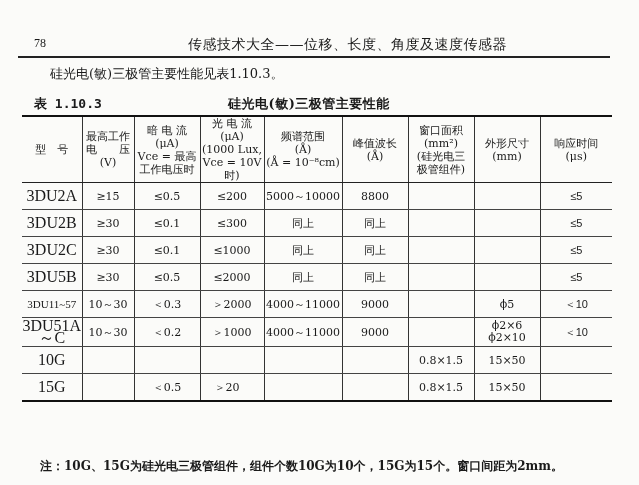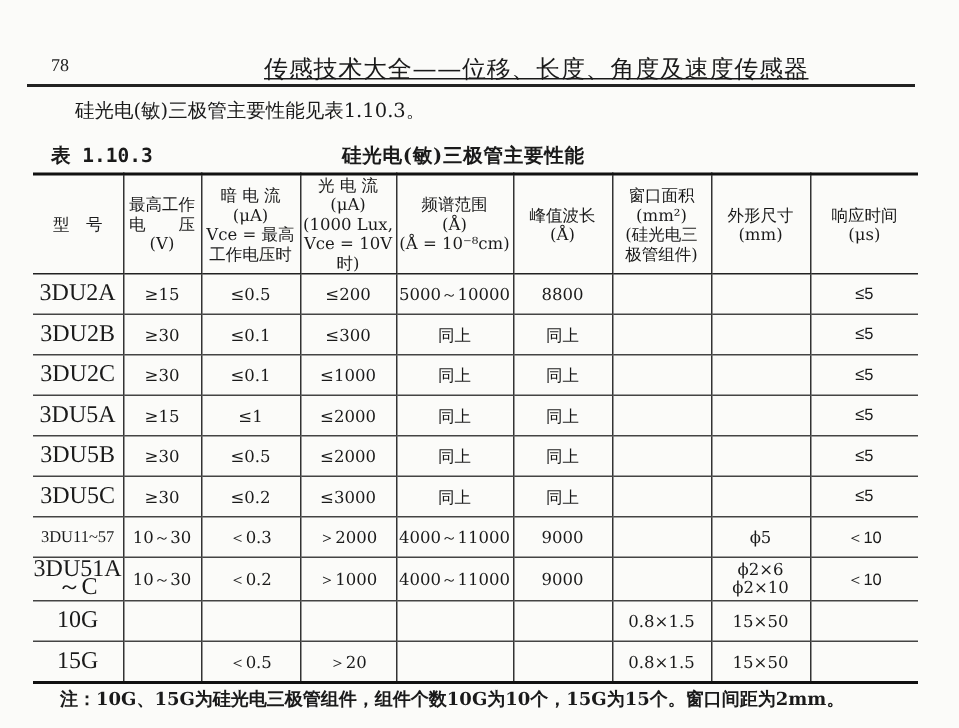--- a/index.html
+++ b/index.html
@@ -5,21 +5,21 @@
   html, body { margin: 0; padding: 0; background: #fbfbf9; }
   body {
     width: 639px; height: 485px; position: relative; overflow: hidden;
     font-family: "DejaVu Serif", "Liberation Serif", serif; color: #1a1a1a;
   }
   .page-header {
     position: absolute; left: 34px; top: 36px; width: 575px; height: 20px;
     font-size: 12px;
   }
   .page-num { position: absolute; left: 0; top: 0; font-family: Liberation Serif, serif; font-size: 12px; }
-  .running-title { position: absolute; left: 142px; top: 0; font-size: 16px; letter-spacing: 0.5px; text-decoration: underline; }
+  .running-title { position: absolute; left: 154px; top: 0; font-size: 14px; letter-spacing: 0.5px; }
   .header-rule { position: absolute; left: 18px; top: 56px; width: 592px; height: 2px; background: #222; }
   .intro {
     position: absolute; left: 50px; top: 65px; font-size: 13px;
   }
   .caption-num { position: absolute; left: 34px; top: 95px; font-size: 13px; font-weight: bold; font-family: "DejaVu Sans Mono", monospace; }
   .caption-title { position: absolute; left: 228px; top: 95px; font-size: 13px; font-weight: bold; letter-spacing: 0.5px; }
 
   table.spec {
     position: absolute; left: 22px; top: 115px; width: 590px;
     border-collapse: collapse; table-layout: fixed;
@@ -143,46 +143,24 @@
       <td>≥30</td>
       <td>≤0.1</td>
       <td>≤1000</td>
       <td>同上</td>
       <td>同上</td>
       <td></td>
       <td></td>
       <td class="bold">≤5</td>
     </tr>
     <tr>
-      <td class="model">3DU5A</td>
-      <td>≥15</td>
-      <td>≤1</td>
-      <td>≤2000</td>
-      <td>同上</td>
-      <td>同上</td>
-      <td></td>
-      <td></td>
-      <td class="bold">≤5</td>
-    </tr>
-    <tr>
       <td class="model">3DU5B</td>
       <td>≥30</td>
       <td>≤0.5</td>
       <td>≤2000</td>
-      <td>同上</td>
-      <td>同上</td>
-      <td></td>
-      <td></td>
-      <td class="bold">≤5</td>
-    </tr>
-    <tr>
-      <td class="model">3DU5C</td>
-      <td>≥30</td>
-      <td>≤0.2</td>
-      <td>≤3000</td>
       <td>同上</td>
       <td>同上</td>
       <td></td>
       <td></td>
       <td class="bold">≤5</td>
     </tr>
     <tr>
       <td class="model" style="font-size:11px">3DU11~57</td>
       <td>10～30</td>
       <td>＜0.3</td>
@@ -218,21 +196,21 @@
       <td></td>
       <td></td>
       <td>0.8×1.5</td>
       <td>15×50</td>
       <td class="bold"></td>
     </tr>
     <tr>
       <td class="model">15G</td>
       <td></td>
       <td>＜0.5</td>
-      <td style="text-align:center;padding-left:0">＞20</td>
+      <td style="text-align:left;padding-left:14px">＞20</td>
       <td></td>
       <td></td>
       <td>0.8×1.5</td>
       <td>15×50</td>
       <td class="bold"></td>
     </tr>
   </tbody>
 </table>
 
 <div class="note">注：10G、15G为硅光电三极管组件，组件个数10G为10个，15G为15个。窗口间距为2mm。</div>

